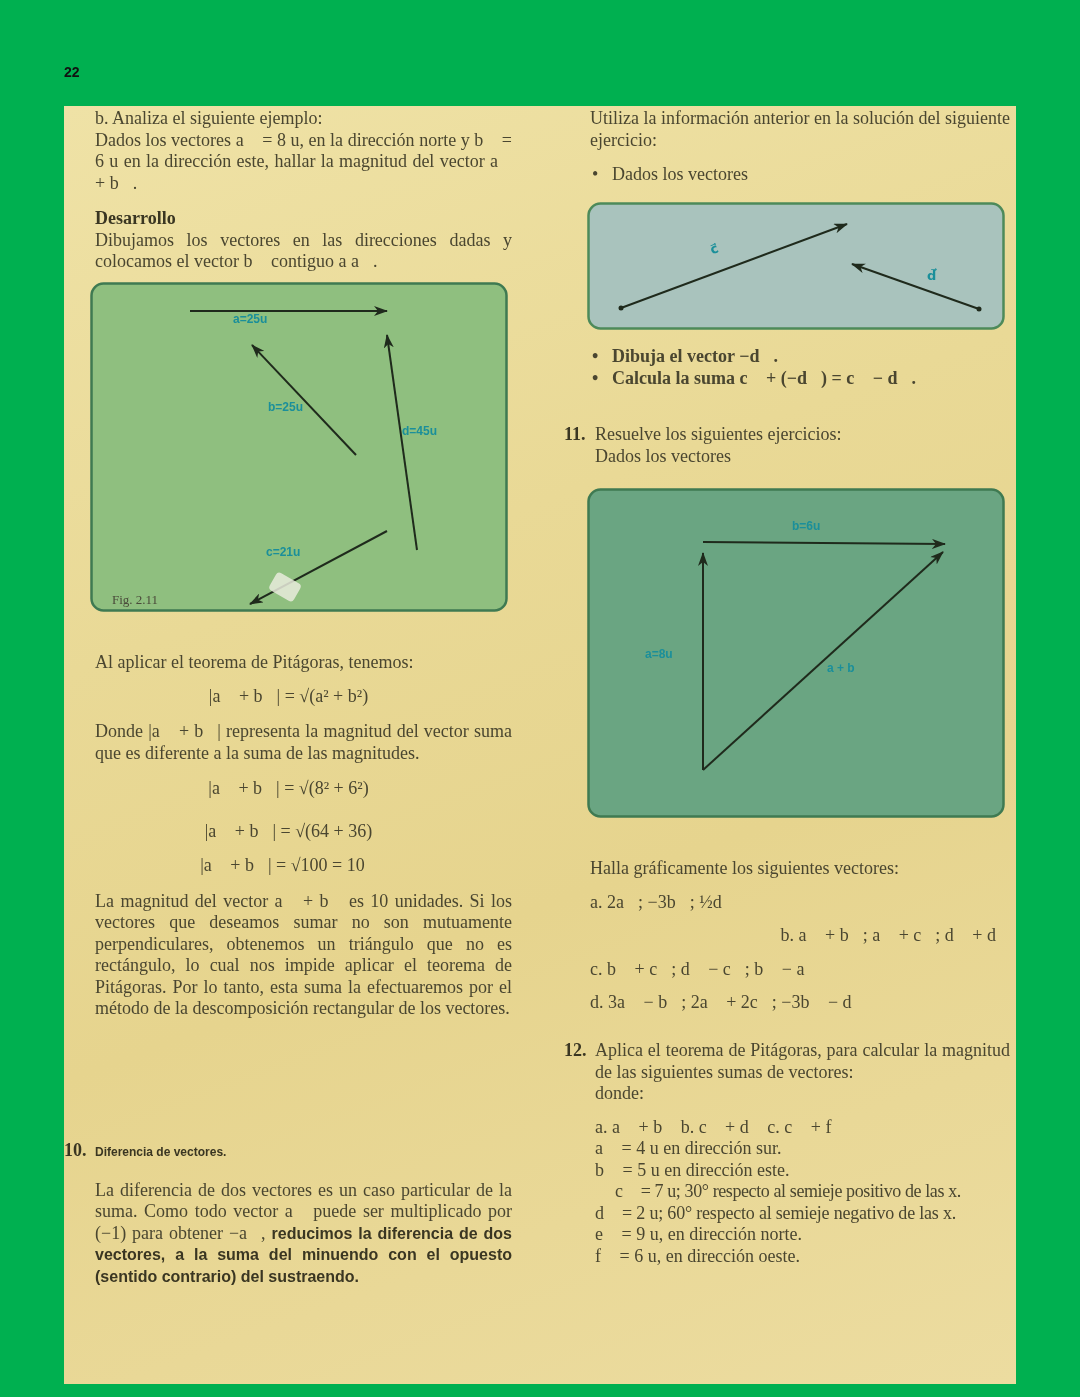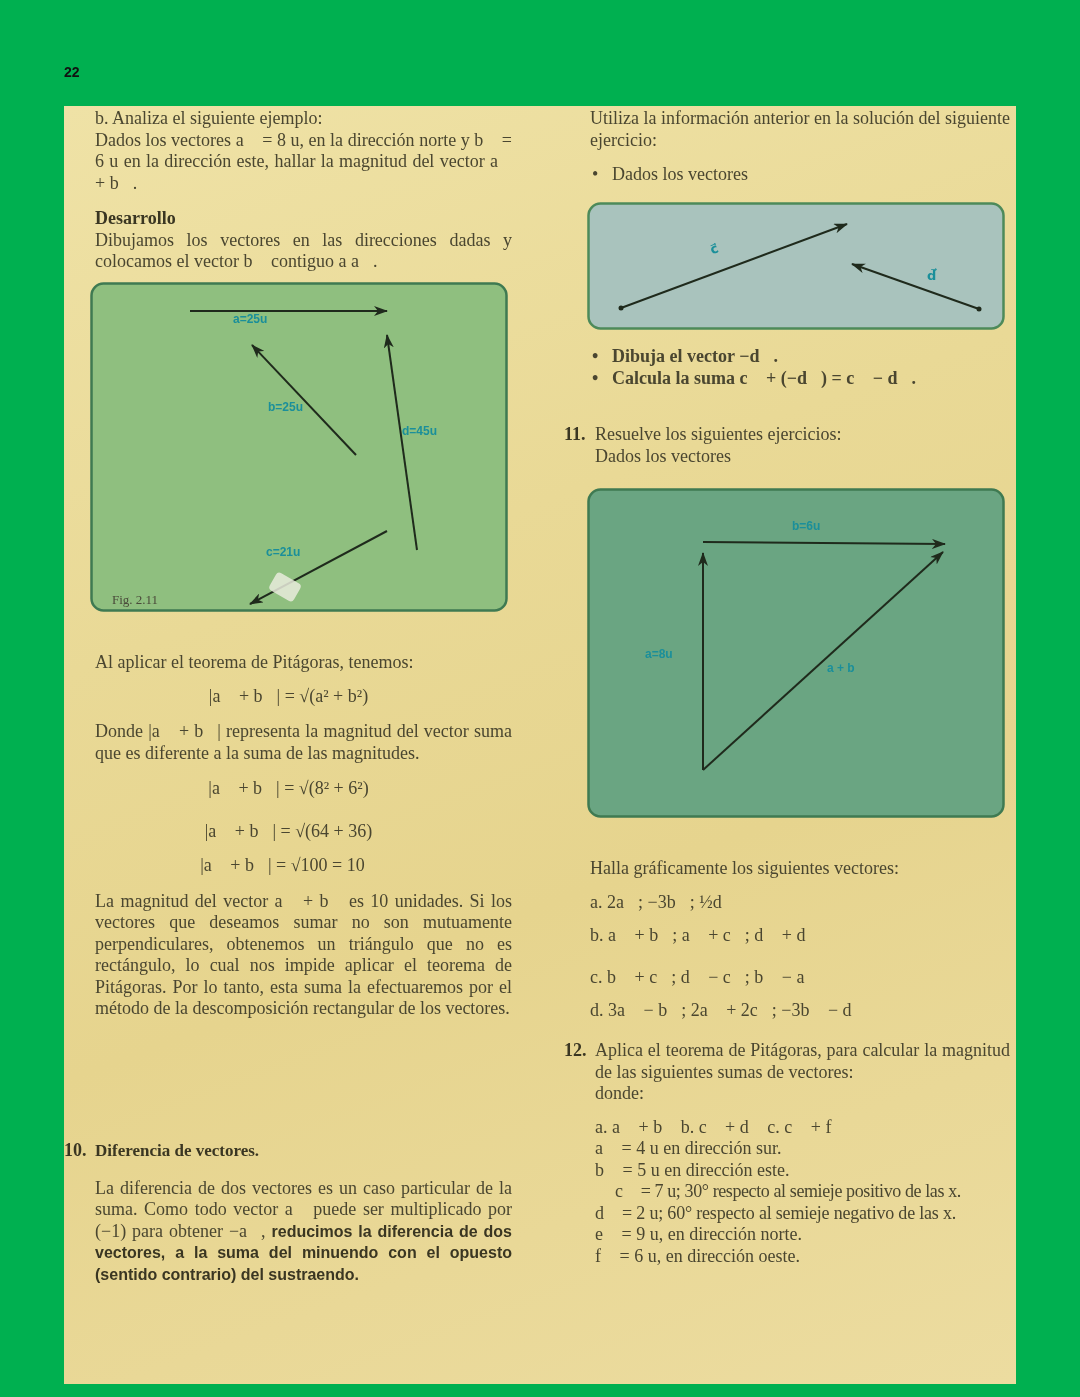--- a/index.html
+++ b/index.html
@@ -72,21 +72,21 @@
     <p class="just">Donde |a⃗ + b⃗| representa la magnitud del vector suma que es diferente a la suma de las magnitudes.</p>
     <p class="eq" style="margin:14px 0 0; padding-right:30px;">|a⃗ + b⃗| = √(8² + 6²)</p>
     <p class="eq" style="margin:21px 0 0; padding-right:30px;">|a⃗ + b⃗| = √(64 + 36)</p>
     <p class="eq" style="margin:13px 0 14px; padding-right:42px;">|a⃗ + b⃗| = √100 = 10</p>
     <p class="just">La magnitud del vector a⃗ + b⃗ es 10 unidades. Si los vectores que deseamos sumar no son mutuamente perpendiculares, obtenemos un triángulo que no es rectángulo, lo cual nos impide aplicar el teorema de Pitágoras. Por lo tanto, esta suma la efectuaremos por el método de la descomposición rectangular de los vectores.</p>
   </div>
 
   <div class="col" style="left:0; width:448px; top:1034px;">
     <div class="hang">
       <span class="num">10.</span>
-      <span class="b" style="font-family:Liberation Serif, serif;font-size:17px;">Diferencia de vectores.</span>
+      <span class="b" style="font-family:Liberation Sans, sans-serif;font-size:12px;">Diferencia de vectores.</span>
     </div>
     <p class="just" style="margin:16px 0 0 31px;"><span>La diferencia de dos vectores es un caso particular de la suma. Como todo vector a⃗ puede ser multiplicado por (−1) para obtener −a⃗, </span><span class="b" style="font-family:'Liberation Sans',sans-serif;font-size:16px;">reducimos la diferencia de dos vectores, a la suma del minuendo con el opuesto (sentido contrario) del sustraendo.</span></p>
   </div>
 
   <div class="col col-right" style="top:2px;">
     <p class="just">Utiliza la información anterior en la solución del siguiente ejercicio:</p>
     <p class="blt" style="margin-top:13px;">Dados los vectores</p>
   </div>
 
   <svg style="position:absolute; left:523px; top:96px;" width="418" height="128" viewBox="0 0 418 128">
@@ -119,21 +119,21 @@
     <line x1="116" y1="282" x2="356" y2="64" stroke="#1f2a1c" stroke-width="2" marker-end="url(#ah)"></line>
     <text x="205" y="42" font-size="12" fill="#1b8f9a">b=6u</text>
     <text x="58" y="170" font-size="12" fill="#1b8f9a">a=8u</text>
     <text x="240" y="184" font-size="12" fill="#1b8f9a">a + b</text>
   </svg>
 
   <div class="col col-right" style="top:752px;">
     <p>Halla gráficamente los siguientes vectores:</p>
     <div style="margin-top:12px;">
       <p style="margin-bottom:12px;"><span>a.</span> <span>2a⃗; −3b⃗; ½d⃗</span></p>
-      <p style="margin-bottom:20px;"><span>b.</span> <span>a⃗ + b⃗; a⃗ + c⃗; d⃗ + d⃗</span></p>
+      <p style="margin-bottom:12px;text-align:right;"><span>b.</span> <span>a⃗ + b⃗; a⃗ + c⃗; d⃗ + d⃗</span></p>
       <p style="margin-bottom:12px;"><span>c.</span> <span>b⃗ + c⃗; d⃗ − c⃗; b⃗ − a⃗</span></p>
       <p><span>d.</span> <span>3a⃗ − b⃗; 2a⃗ + 2c⃗; −3b⃗ − d⃗</span></p>
     </div>
   </div>
 
   <div class="col" style="left:500px; width:446px; top:934px;">
     <div class="hang">
       <span class="num">12.</span>
       <p class="just">Aplica el teorema de Pitágoras, para calcular la magnitud de las siguientes sumas de vectores:</p>
       <p>donde:</p>

